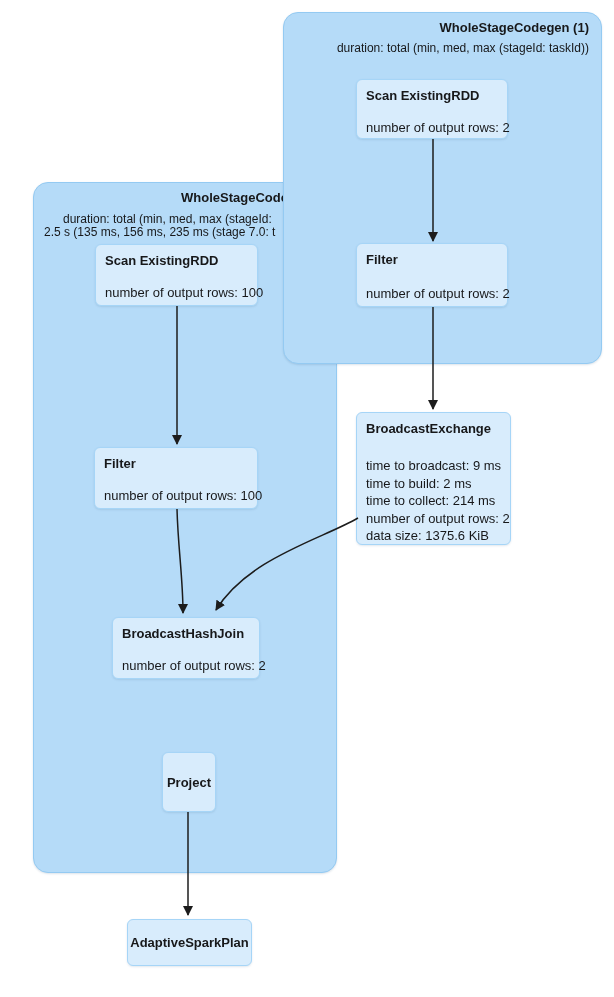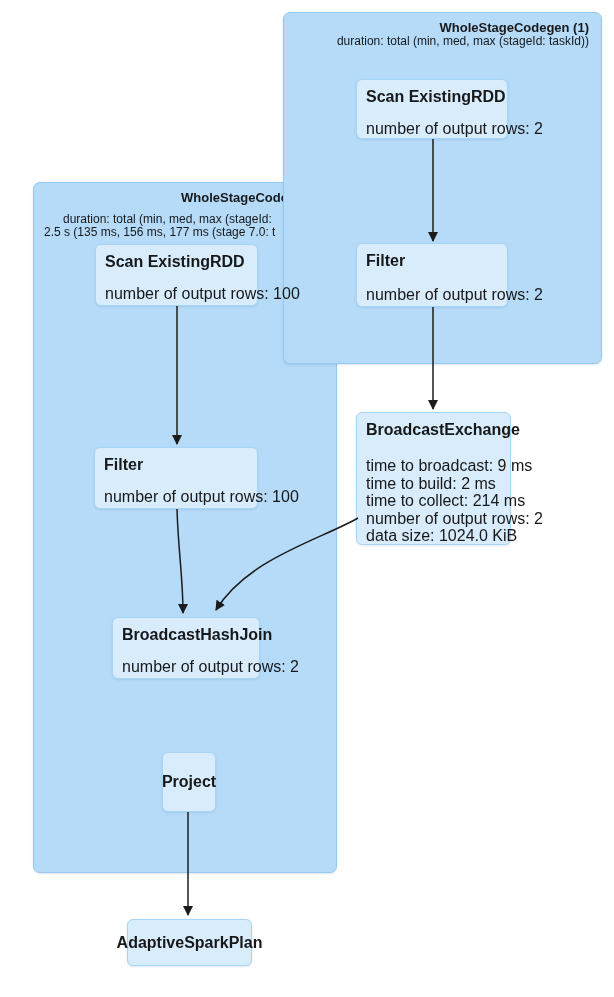--- a/index.html
+++ b/index.html
@@ -8,50 +8,50 @@
     --node-fill:#D8ECFC;
     --node-border:#A6D5F7;
     --edge:#1C1C1C;
     --text:#17181A;
   }
   html,body{margin:0;padding:0;}
   body{background:#ffffff;font-family:"Liberation Sans","DejaVu Sans",sans-serif;color:var(--text);}
   #stage{position:relative;width:614px;height:997px;background:#ffffff;overflow:hidden;}
 
   .cluster{position:absolute;background:var(--cluster-fill);border:1px solid var(--cluster-border);
-           border-radius:7px;box-shadow:0 1px 2px rgba(60,100,140,.18);box-sizing:border-box;}
+           border-radius:15px;box-shadow:0 1px 2px rgba(60,100,140,.18);box-sizing:border-box;}
   .cluster .abs{position:absolute;white-space:nowrap;}
   .cluster-title{font-size:13px;font-weight:700;line-height:15px;}
   .cluster-duration{font-size:12px;line-height:13px;}
   .right-label{position:absolute;top:7px;right:12px;text-align:right;}
-  .right-label .cluster-duration{}
+  .right-label .cluster-duration{margin-top:7px;}
 
   .node{position:absolute;background:var(--node-fill);border:1px solid var(--node-border);
-        border-radius:6px;box-sizing:border-box;font-size:16px;
+        border-radius:6px;box-sizing:border-box;font-size:13px;
         box-shadow:0 1px 2px rgba(60,100,140,.15);}
   .node .t{position:absolute;left:9px;top:8px;font-weight:700;white-space:nowrap;}
   .node .m{position:absolute;left:9px;top:40px;white-space:nowrap;}
   .node .mlist{position:absolute;left:9px;top:44px;line-height:17.5px;white-space:nowrap;}
   .node.center{display:flex;align-items:center;justify-content:center;font-weight:700;}
 
   svg.edges{position:absolute;left:0;top:0;pointer-events:none;z-index:40;}
   svg.edges path{fill:none;stroke:var(--edge);stroke-width:1.5px;}
   svg.edges marker path{fill:var(--edge);stroke:none;}
 
   .z1{z-index:1}.z2{z-index:10}.z3{z-index:20}
 </style>
 </head>
 <body>
 
 <div id="stage">
 
   <div class="cluster z1" style="left:33px;top:182px;width:304px;height:691px;">
     <div class="abs cluster-title" style="left:147px;top:7px;">WholeStageCode</div>
     <div class="abs cluster-duration" style="left:29px;top:30px;">duration: total (min, med, max (stageId:</div>
-    <div class="abs cluster-duration" style="left:10px;top:43px;">2.5 s (135 ms, 156 ms, 177 ms (stage 7.0: t</div>
+    <div class="abs cluster-duration" style="left:10px;top:43px;">2.5 s (135 ms, 156 ms, 235 ms (stage 7.0: t</div>
   </div>
 
   <div class="cluster z2" style="left:283px;top:12px;width:319px;height:352px;">
     <div class="right-label">
       <div class="cluster-title">WholeStageCodegen (1)</div>
       <div class="cluster-duration">
         <div>duration: total (min, med, max (stageId: taskId))</div>
       </div>
     </div>
   </div>
@@ -66,21 +66,21 @@
     <div class="m" style="top:42px;">number of output rows: 2</div>
   </div>
 
   <div class="node z3" style="left:356px;top:412px;width:155px;height:133px;padding-left:28px;">
     <div class="t">BroadcastExchange</div>
     <div class="mlist">
       <div>time to broadcast: 9 ms</div>
       <div>time to build: 2 ms</div>
       <div>time to collect: 214 ms</div>
       <div>number of output rows: 2</div>
-      <div>data size: 1024.0 KiB</div>
+      <div>data size: 1375.6 KiB</div>
     </div>
   </div>
 
   <div class="node z3" style="left:95px;top:244px;width:163px;height:62px;">
     <div class="t">Scan ExistingRDD</div>
     <div class="m">number of output rows: 100</div>
   </div>
 
   <div class="node z3" style="left:94px;top:447px;width:164px;height:62px;">
     <div class="t">Filter</div>

